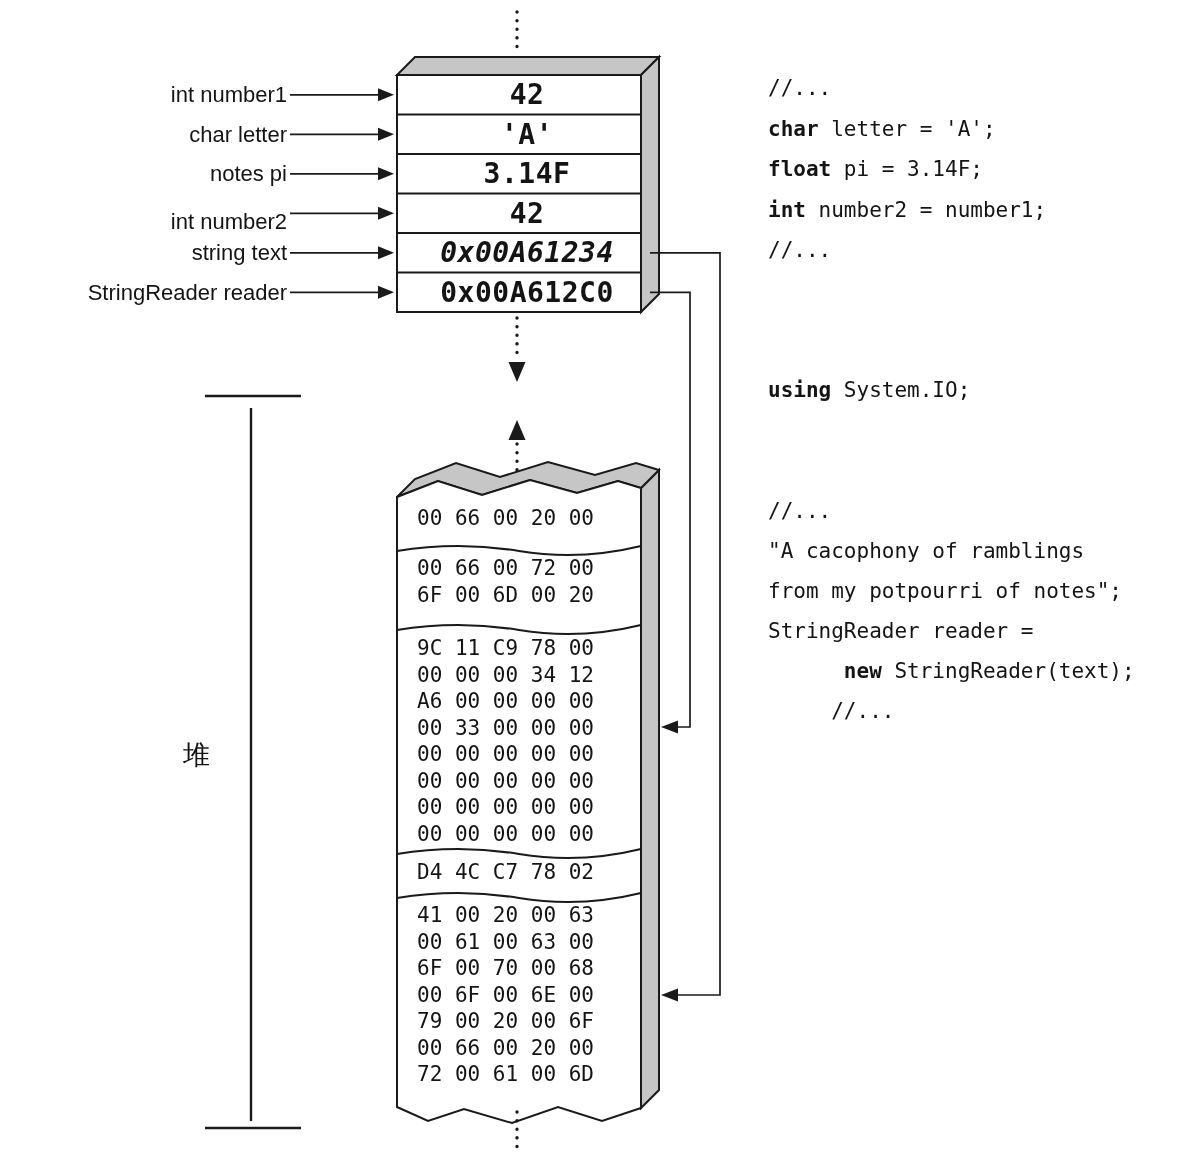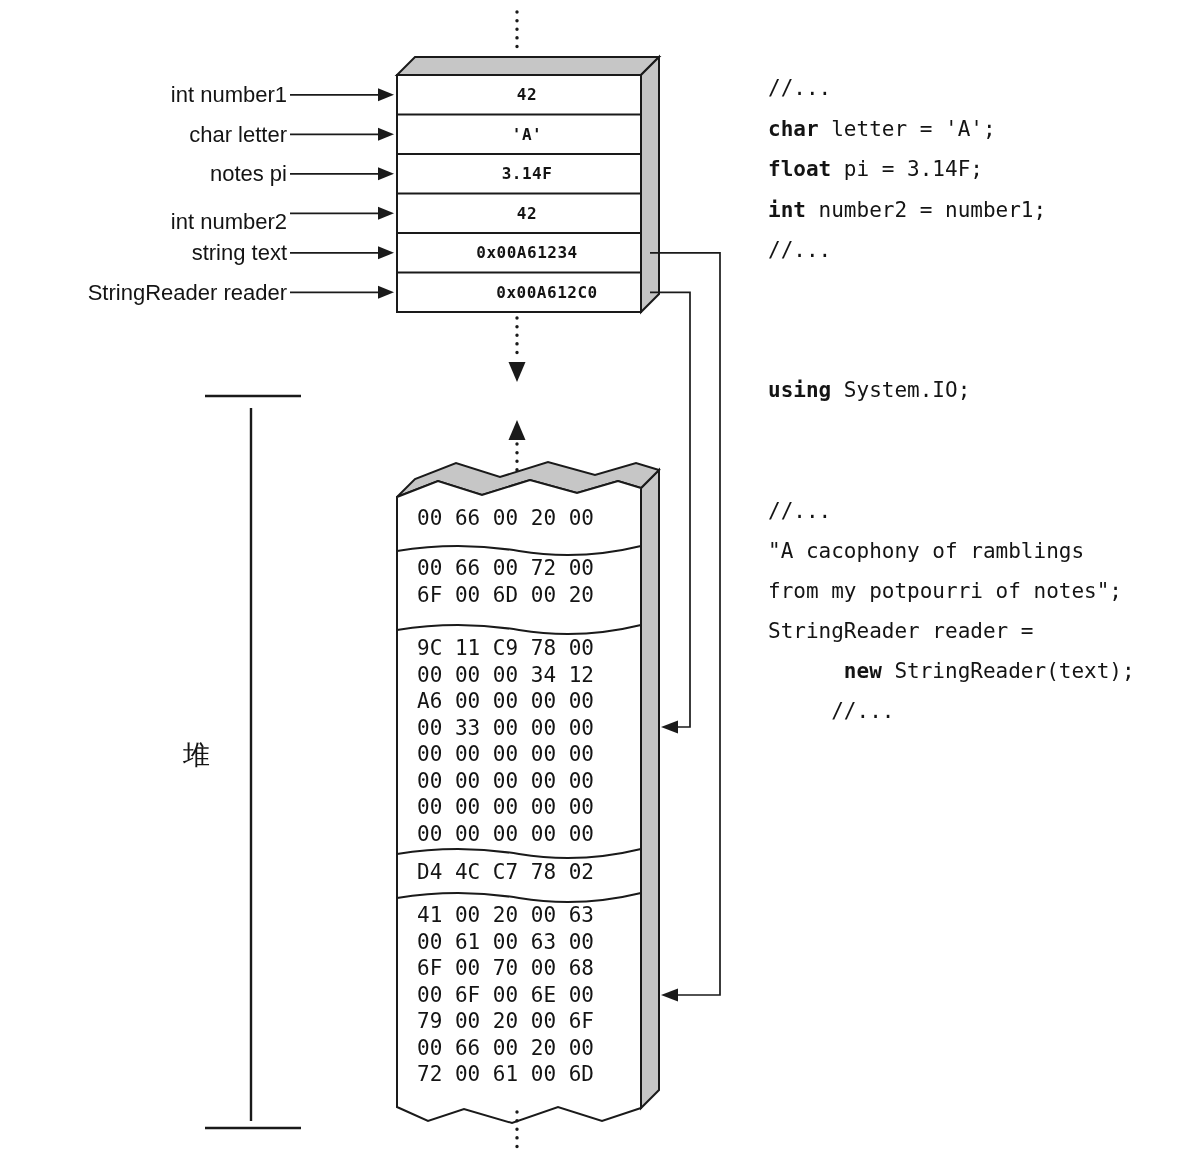--- a/index.html
+++ b/index.html
@@ -20,21 +20,21 @@
   .thin { stroke:var(--line); stroke-width:1.7; fill:none; }
   .thick{ stroke:var(--line); stroke-width:2.4; fill:none; }
   .dot  { stroke:var(--line); stroke-width:3.4; fill:none;
           stroke-dasharray:0.1 8.5; stroke-linecap:round; }
   .ah   { fill:var(--line); stroke:none; }
 
   
   .stack-cell{
     position:absolute; left:399px; width:256px; height:39.5px;
     display:flex; align-items:center; justify-content:center;
-    font-weight:bold; font-size:16px; letter-spacing:.5px;
+    font-weight:bold; font-size:28px; letter-spacing:.5px;
   }
   .stack-label{
     position:absolute; right:893px; line-height:28px; white-space:nowrap;
     font-family:"Liberation Sans", sans-serif; font-size:22px;
   }
 
   
   .heap-block{
     position:absolute; left:417px; font-size:21px; line-height:26.5px;
     white-space:pre;
@@ -131,22 +131,22 @@
       <div class="stack-label" style="top: 160px;">notes pi</div>
       <div class="stack-label" style="top: 199.5px; margin-top: 8px;">int number2</div>
       <div class="stack-label" style="top: 239px;">string text</div>
       <div class="stack-label" style="top: 278.5px;">StringReader reader</div>
     </div>
   <div>
       <div class="stack-cell" style="top: 75px;">42</div>
       <div class="stack-cell" style="top: 114.5px;">'A'</div>
       <div class="stack-cell" style="top: 154px;">3.14F</div>
       <div class="stack-cell" style="top: 193.5px;">42</div>
-      <div class="stack-cell" style="top: 233px;">0x00A61234</div>
-      <div class="stack-cell" style="top: 272.5px; margin-left: 20px;">0x00A612C0</div>
+      <div class="stack-cell" style="top: 233px; font-style: italic;">0x00A61234</div>
+      <div class="stack-cell" style="top: 272.5px;">0x00A612C0</div>
     </div>
   <div>
       <div class="heap-block" style="top: 505px;"><div>00 66 00 20 00</div></div>
       <div class="heap-block" style="top: 555px;"><div>00 66 00 72 00</div><div>6F 00 6D 00 20</div></div>
       <div class="heap-block" style="top: 635px;"><div>9C 11 C9 78 00</div><div>00 00 00 34 12</div><div>A6 00 00 00 00</div><div>00 33 00 00 00</div><div>00 00 00 00 00</div><div>00 00 00 00 00</div><div>00 00 00 00 00</div><div>00 00 00 00 00</div></div>
       <div class="heap-block" style="top: 859px;"><div>D4 4C C7 78 02</div></div>
       <div class="heap-block" style="top: 902px;"><div>41 00 20 00 63</div><div>00 61 00 63 00</div><div>6F 00 70 00 68</div><div>00 6F 00 6E 00</div><div>79 00 20 00 6F</div><div>00 66 00 20 00</div><div>72 00 61 00 6D</div></div>
     </div>
   <div class="cjk">堆</div>
   <div>

